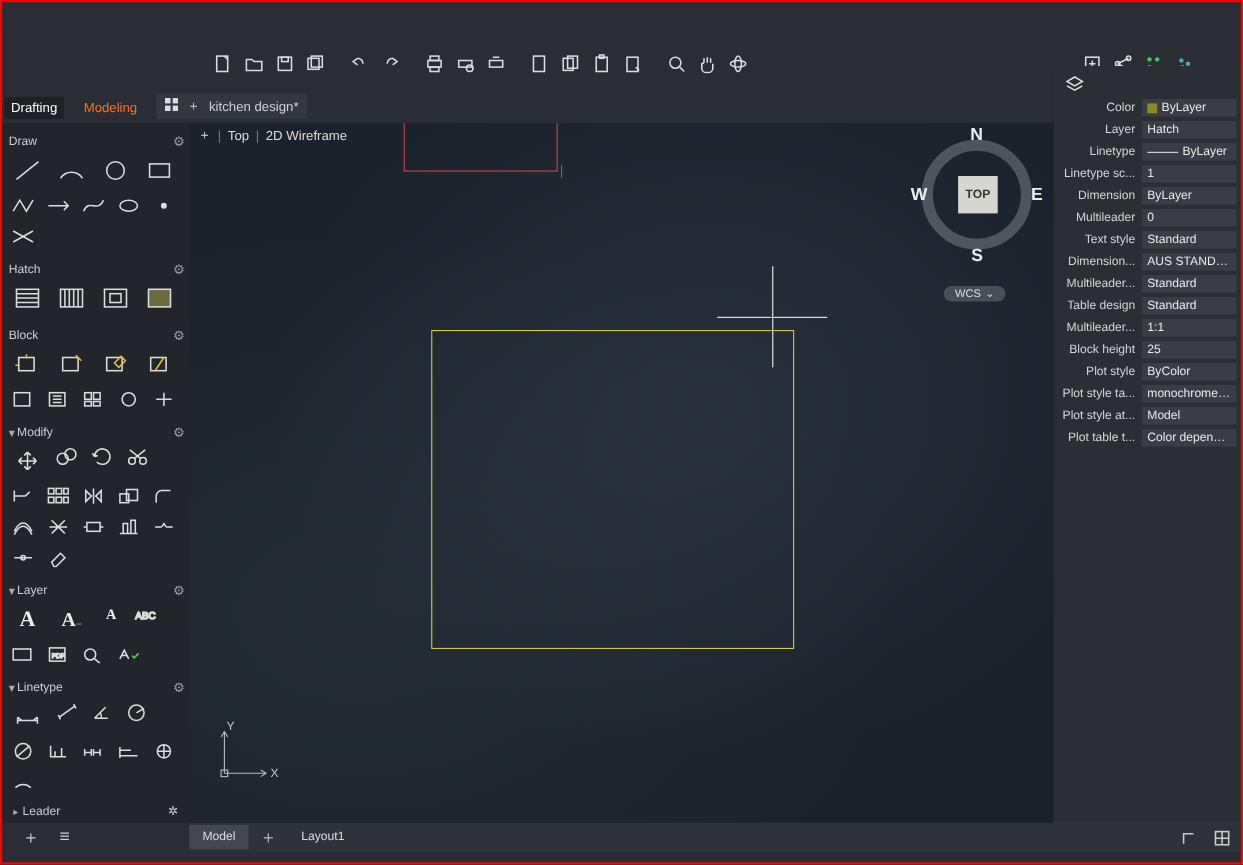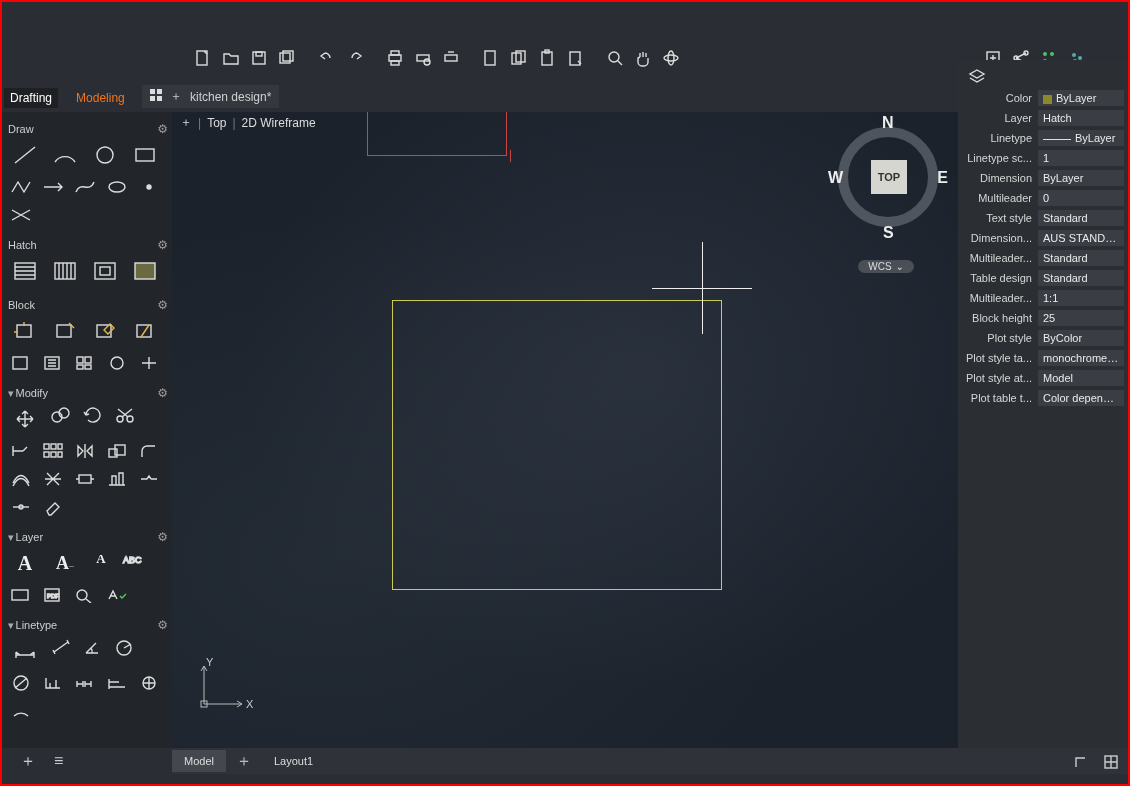--- a/index.html
+++ b/index.html
@@ -565,20 +565,27 @@
           <path d="M11 3v12M5 9h12"></path>
         </svg>
       </span>
     <span class="tool">
         <svg width="22" height="18">
           <path d="M4 14A10 10 0 0 1 18 14"></path>
         </svg>
       </span>
   </div>
 
+  <div id="fold-container">
+      <div class="foldrow">
+        <span><span class="chev">▸</span>Leader</span>
+        <span class="gear">✲</span>
+      </div>
+      <div class="foldrow"></div>
+    </div>
 </div>
 
 <div class="leftfoot">
   <span>＋</span>
   <span>≡</span>
 </div>
 
 <div class="canvas">
   <div class="view-label">
     <span>＋</span>

